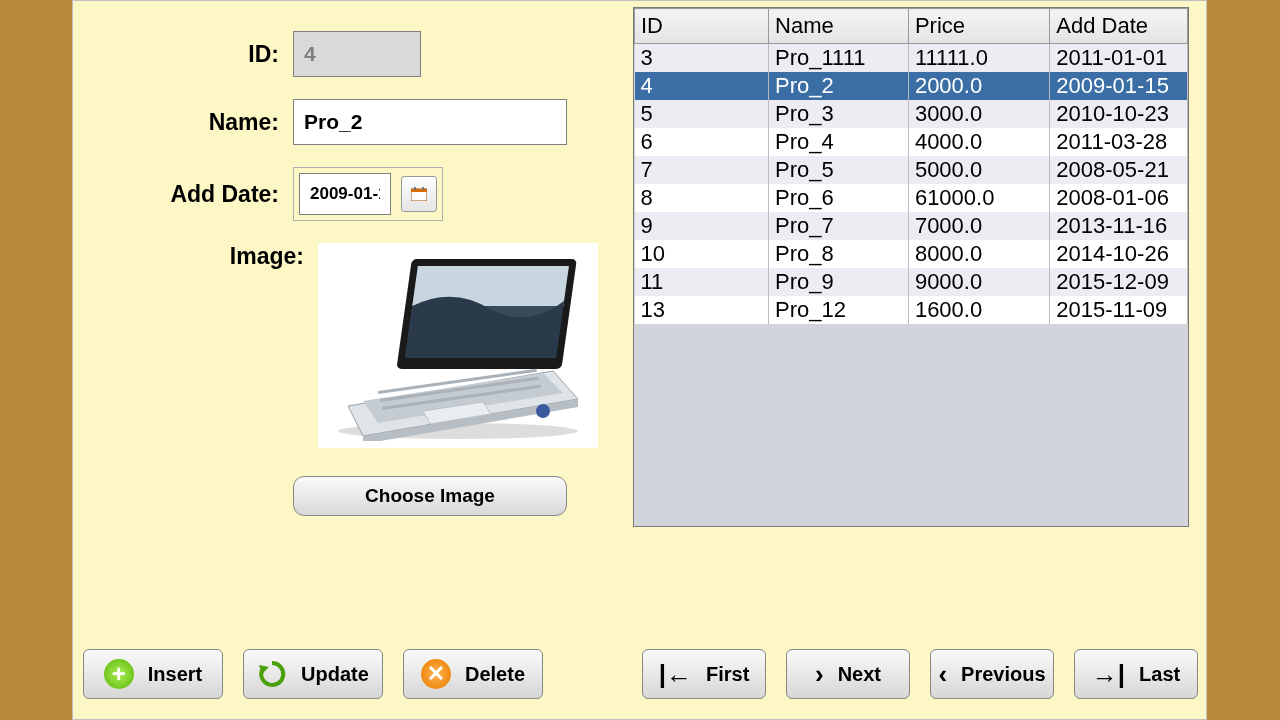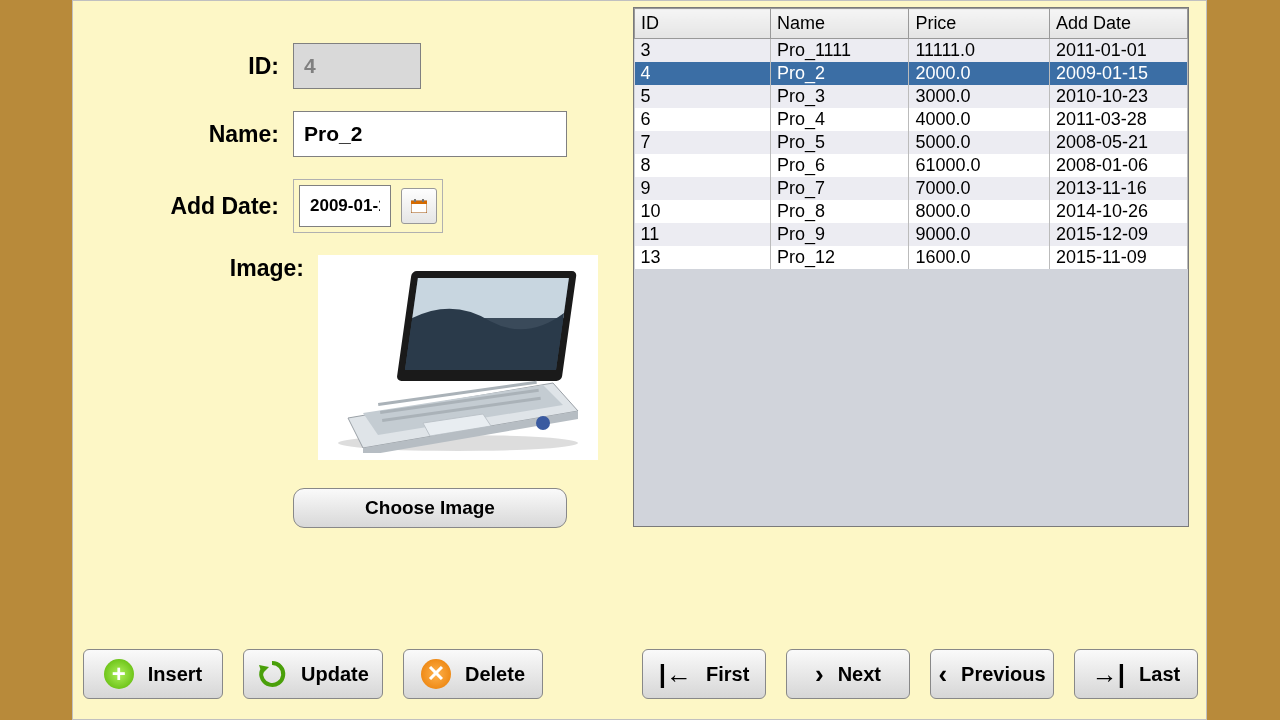--- a/index.html
+++ b/index.html
@@ -18,21 +18,21 @@
     width: 1135px;
     height: 720px;
     background: #fdf7c6;
     border: 1px solid #c0c0c0;
     box-sizing: border-box;
   }
   
   .form-area {
     position: absolute;
     left: 10px;
-    top: 42px;
+    top: 30px;
     width: 540px;
   }
   .row {
     display: flex;
     align-items: center;
     margin-bottom: 22px;
   }
   .lbl {
     width: 210px;
     text-align: right;
@@ -115,21 +115,21 @@
     top: 6px;
     width: 556px;
     height: 520px;
     border: 1px solid #7a7a7a;
     background: #d1d4db;
     box-sizing: border-box;
   }
   table {
     width: 100%;
     border-collapse: collapse;
-    font-size: 18px;
+    font-size: 22px;
   }
   th {
     text-align: left;
     background: linear-gradient(#f5f5f5,#e4e4e4);
     border: 1px solid #999;
     padding: 4px 6px;
     font-weight: normal;
   }
   td {
     padding: 1px 6px;

